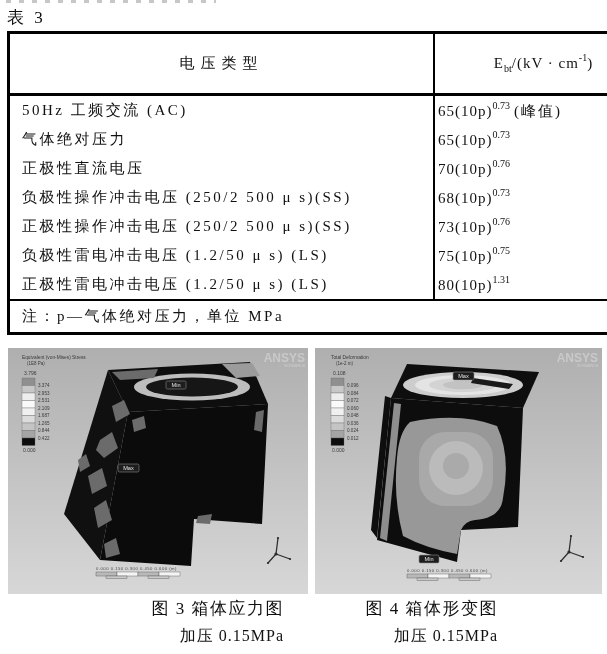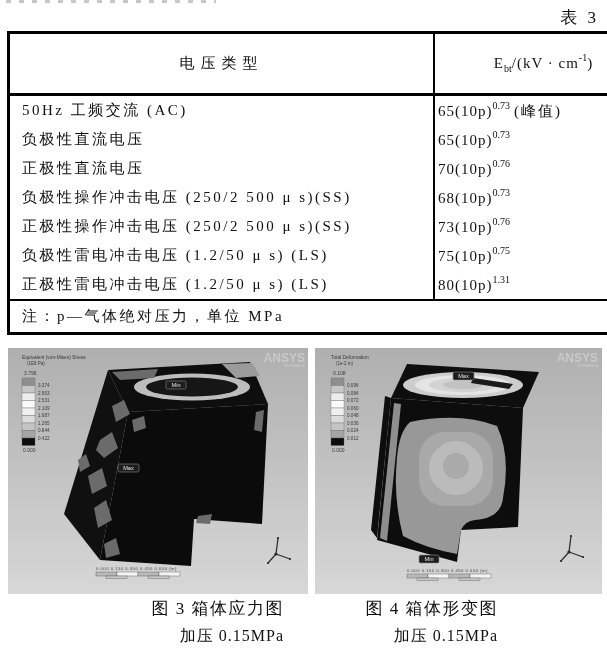--- a/index.html
+++ b/index.html
@@ -3,21 +3,21 @@
 <meta charset="utf-8">
 <style>
   html,body{margin:0;padding:0}
   body{width:607px;height:654px;background:#fff;position:relative;overflow:hidden;
        font-family:"Liberation Serif","DejaVu Serif",serif;color:#111}
   .abs{position:absolute}
   
   #remnant{left:6px;top:0;width:210px;height:3px;opacity:.5;
     background:repeating-linear-gradient(90deg,#8f8f8f 0 5px,transparent 5px 13px)}
   
-  #tbl-title{top:6px;left:7px;width:592px;text-align:right;font-size:17px;letter-spacing:3px}
+  #tbl-title{top:6px;left:7px;width:592px;text-align:left;font-size:17px;letter-spacing:3px}
   
   #vtable{position:absolute;top:31px;left:7px;width:592px;border-collapse:collapse;
           border:3px solid #000;table-layout:fixed}
   #vtable td{font-size:15px;height:29px;padding:0 0 0 12px;letter-spacing:2.5px;
              white-space:nowrap;overflow:hidden}
   #vtable .c1{width:399px;border-right:2.5px solid #000}
   #vtable .c2{width:193px;padding-left:3px;letter-spacing:1px}
   #vtable tr.hdr td{height:35px;border-bottom:3px solid #000;text-align:center;padding:12px}
   #vtable tr.hdr .c1{letter-spacing:6px}
   #vtable tr.note td{border-top:2.5px solid #000;height:31px}
@@ -55,21 +55,21 @@
   <tbody>
       <tr class="hdr">
     <td class="c1">电压类型</td>
     <td class="c2" style="text-align:center;letter-spacing:1px"><span>E</span><sub>bt</sub><span>/(kV · cm</span><sup>-1</sup><span>)</span></td>
   </tr>
   <tr>
     <td class="c1">50Hz 工频交流 (AC)</td>
     <td class="c2"><span>65(10p)</span><sup>0.73</sup><span class="sfx">(峰值)</span></td>
   </tr>
   <tr>
-    <td class="c1">负极性直流电压</td>
+    <td class="c1">气体绝对压力</td>
     <td class="c2"><span>65(10p)</span><sup>0.73</sup></td>
   </tr>
   <tr>
     <td class="c1">正极性直流电压</td>
     <td class="c2"><span>70(10p)</span><sup>0.76</sup></td>
   </tr>
   <tr>
     <td class="c1">负极性操作冲击电压 (250/2 500 μ s)(SS)</td>
     <td class="c2"><span>68(10p)</span><sup>0.73</sup></td>
   </tr>

